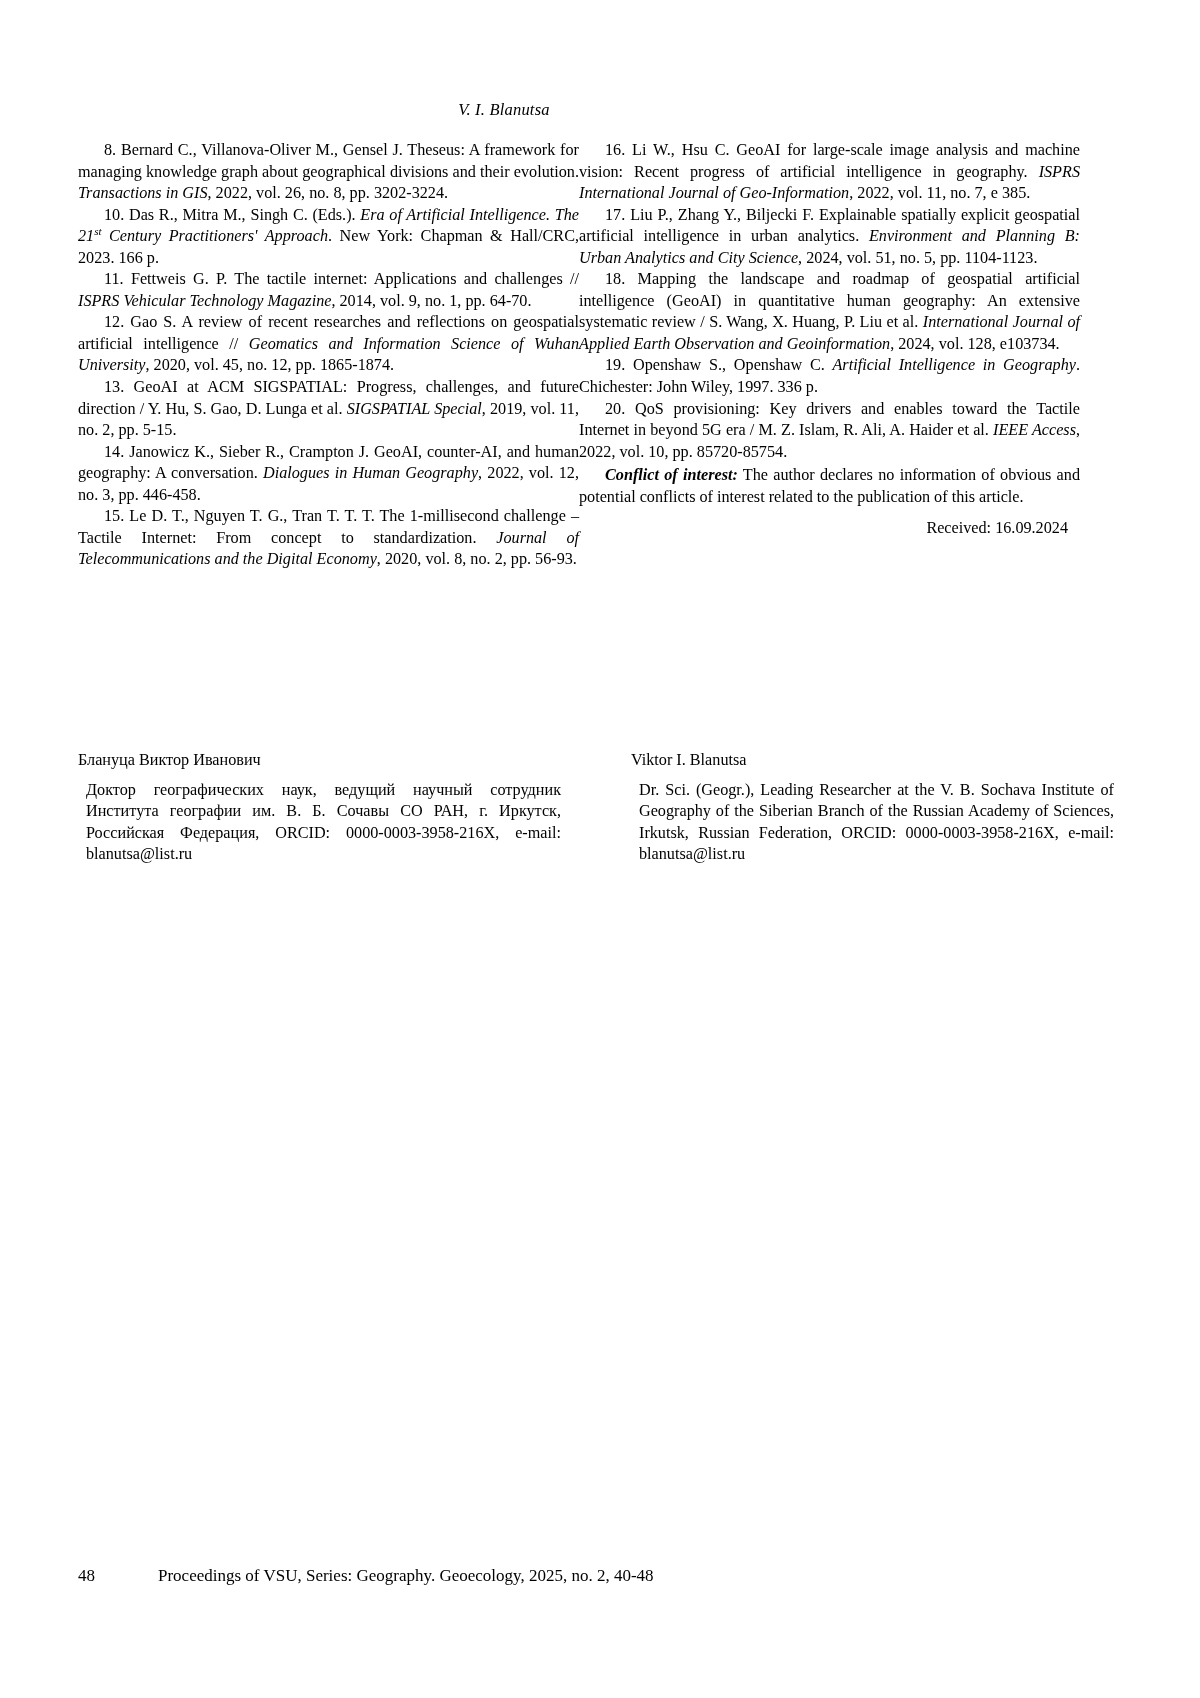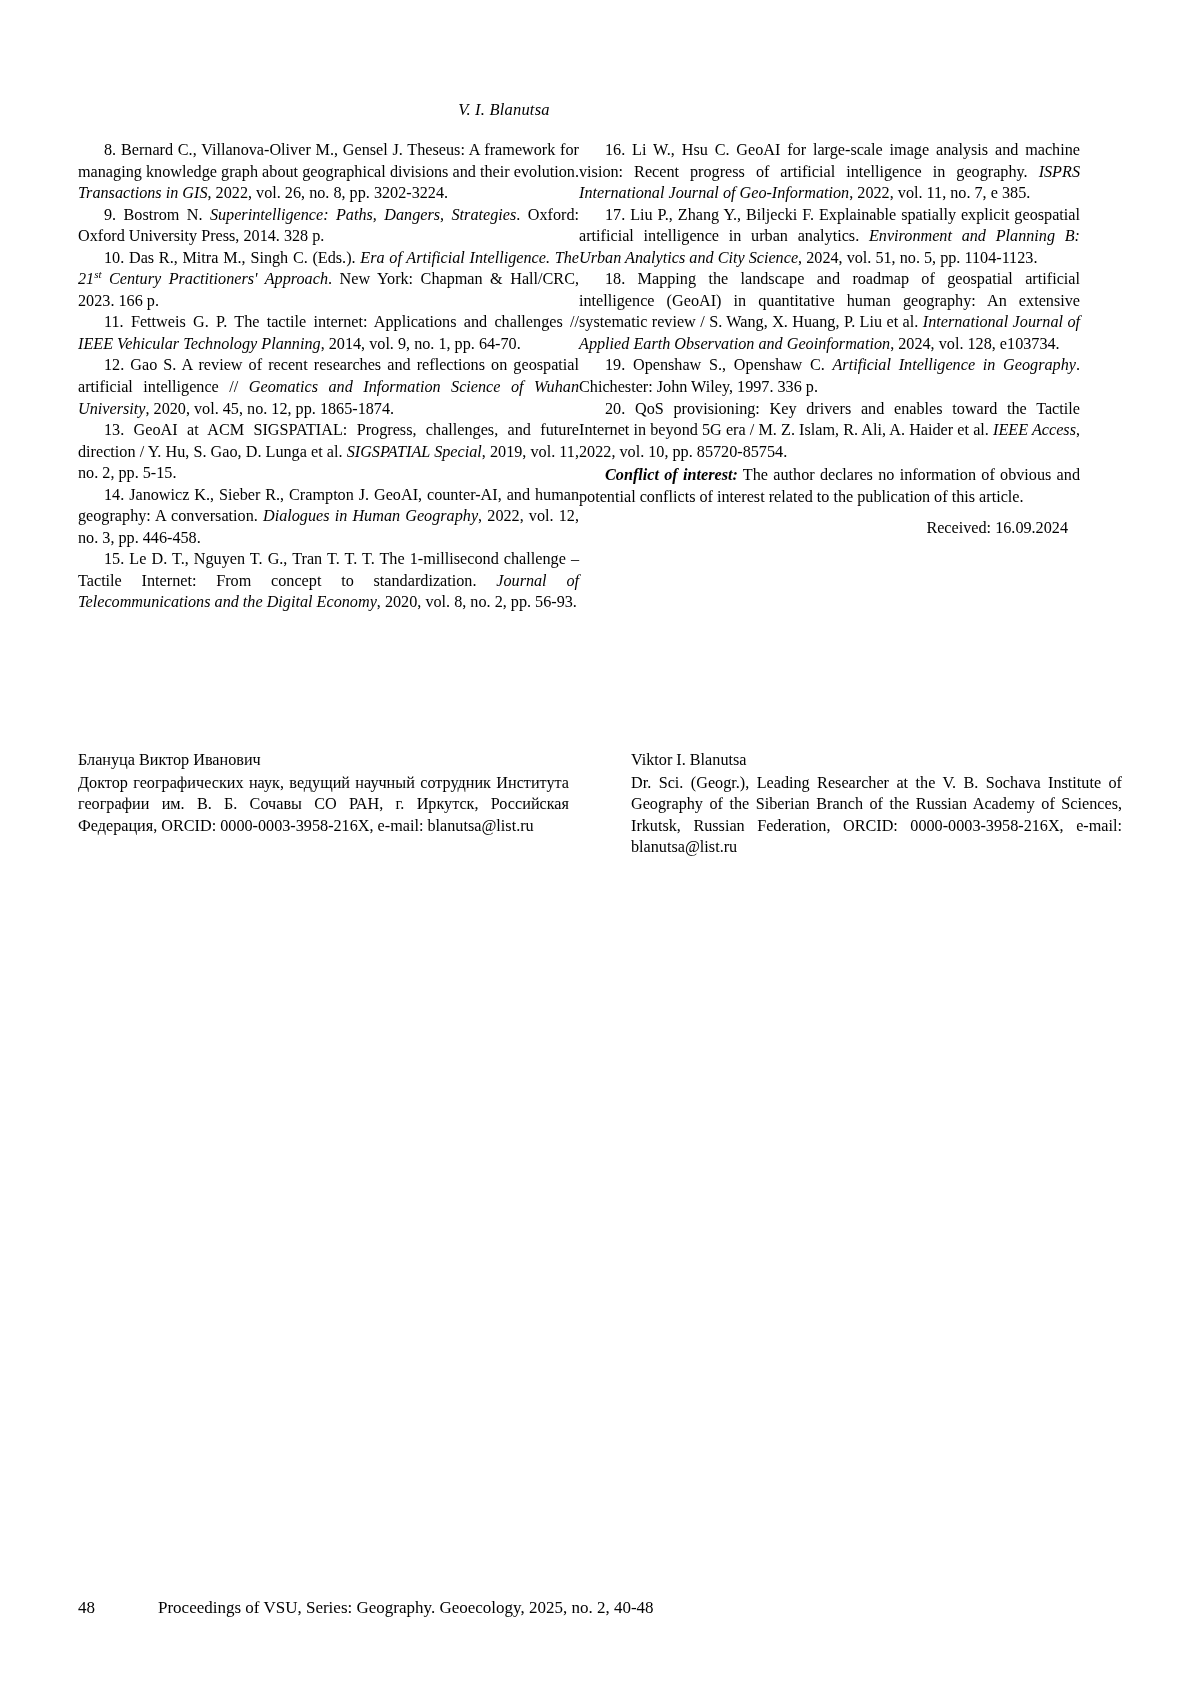--- a/index.html
+++ b/index.html
@@ -77,26 +77,26 @@
   .author-col {
     width: 501px;
     font-size: 16.2px;
     line-height: 1.33;
     text-align: justify;
   }
   .author-name {
     margin: 0 0 1px 0;
   }
   .author-body {
-    margin: 0;
+    margin: 8px;
   }
 
   .footer {
     position: absolute;
-    bottom: 80px;
+    bottom: 112px;
     left: 78px;
     width: 1044px;
     font-size: 17px;
     display: flex;
     align-items: baseline;
   }
   .page-number {
     width: 80px;
     text-align: left;
   }
@@ -110,23 +110,22 @@
 <body>
 
 <div class="page">
 
   <div class="running-head">V. I. Blanutsa</div>
 
   <div class="columns">
 
     <div class="col">
       <p class="ref">8. Bernard C., Villanova-Oliver M., Gensel J. Theseus: A framework for managing knowledge graph about geographical divisions and their evolution. <span class="it">Transactions in GIS</span>, 2022, vol. 26, no. 8, pp. 3202-3224.</p>
-      <p class="ref">9. Bostrom N. <span class="it">Superintelligence: Paths, Dangers, Strategies</span>. Oxford: Oxford University Press, 2014. 328 p.</p>
       <p class="ref">10. Das R., Mitra M., Singh C. (Eds.). <span class="it">Era of Artificial Intelligence. The 21<sup>st</sup> Century Practitioners' Approach</span>. New York: Chapman &amp; Hall/CRC, 2023. 166 p.</p>
-      <p class="ref">11. Fettweis G. P. The tactile internet: Applications and challenges // <span class="it">IEEE Vehicular Technology Planning</span>, 2014, vol. 9, no. 1, pp. 64-70.</p>
+      <p class="ref">11. Fettweis G. P. The tactile internet: Applications and challenges // <span class="it">ISPRS Vehicular Technology Magazine</span>, 2014, vol. 9, no. 1, pp. 64-70.</p>
       <p class="ref">12. Gao S. A review of recent researches and reflections on geospatial artificial intelligence // <span class="it">Geomatics and Information Science of Wuhan University</span>, 2020, vol. 45, no. 12, pp. 1865-1874.</p>
       <p class="ref">13. GeoAI at ACM SIGSPATIAL: Progress, challenges, and future direction / Y. Hu, S. Gao, D. Lunga et al. <span class="it">SIGSPATIAL Special</span>, 2019, vol. 11, no. 2, pp. 5-15.</p>
       <p class="ref">14. Janowicz K., Sieber R., Crampton J. GeoAI, counter-AI, and human geography: A conversation. <span class="it">Dialogues in Human Geography</span>, 2022, vol. 12, no. 3, pp. 446-458.</p>
       <p class="ref">15. Le D. T., Nguyen T. G., Tran T. T. T. The 1-millisecond challenge – Tactile Internet: From concept to standardization. <span class="it">Journal of Telecommunications and the Digital Economy</span>, 2020, vol. 8, no. 2, pp. 56-93.</p>
     </div>
 
     <div class="col">
       <p class="ref">16. Li W., Hsu C. GeoAI for large-scale image analysis and machine vision: Recent progress of artificial intelligence in geography. <span class="it">ISPRS International Journal of Geo-Information</span>, 2022, vol. 11, no. 7, e 385.</p>
       <p class="ref">17. Liu P., Zhang Y., Biljecki F. Explainable spatially explicit geospatial artificial intelligence in urban analytics. <span class="it">Environment and Planning B: Urban Analytics and City Science</span>, 2024, vol. 51, no. 5, pp. 1104-1123.</p>
       <p class="ref">18. Mapping the landscape and roadmap of geospatial artificial intelligence (GeoAI) in quantitative human geography: An extensive systematic review / S. Wang, X. Huang, P. Liu et al. <span class="it">International Journal of Applied Earth Observation and Geoinformation</span>, 2024, vol. 128, e103734.</p>

